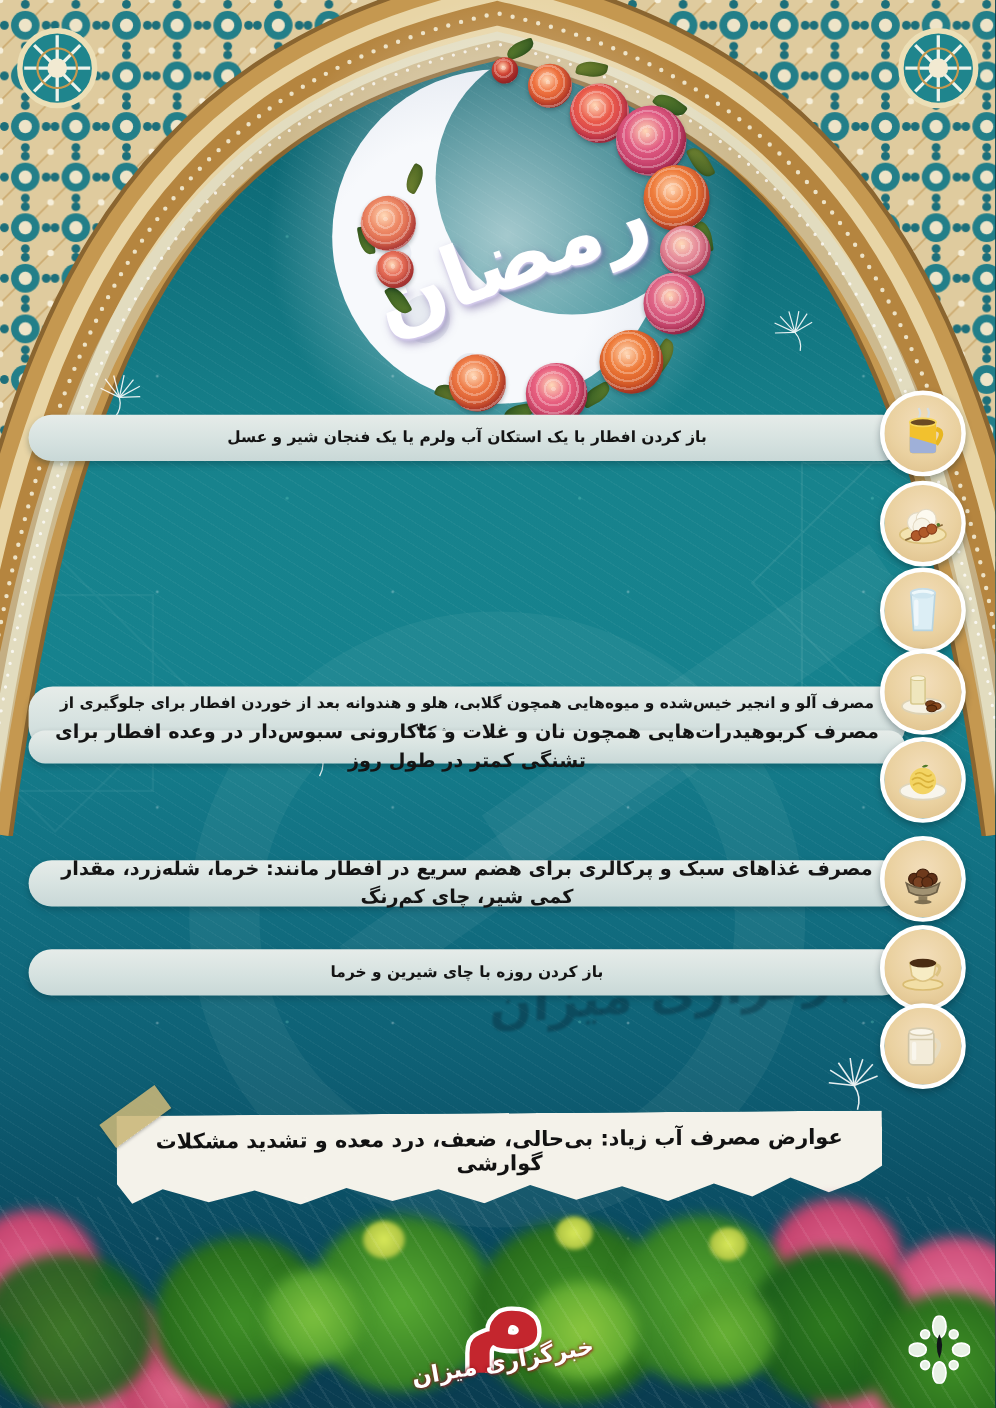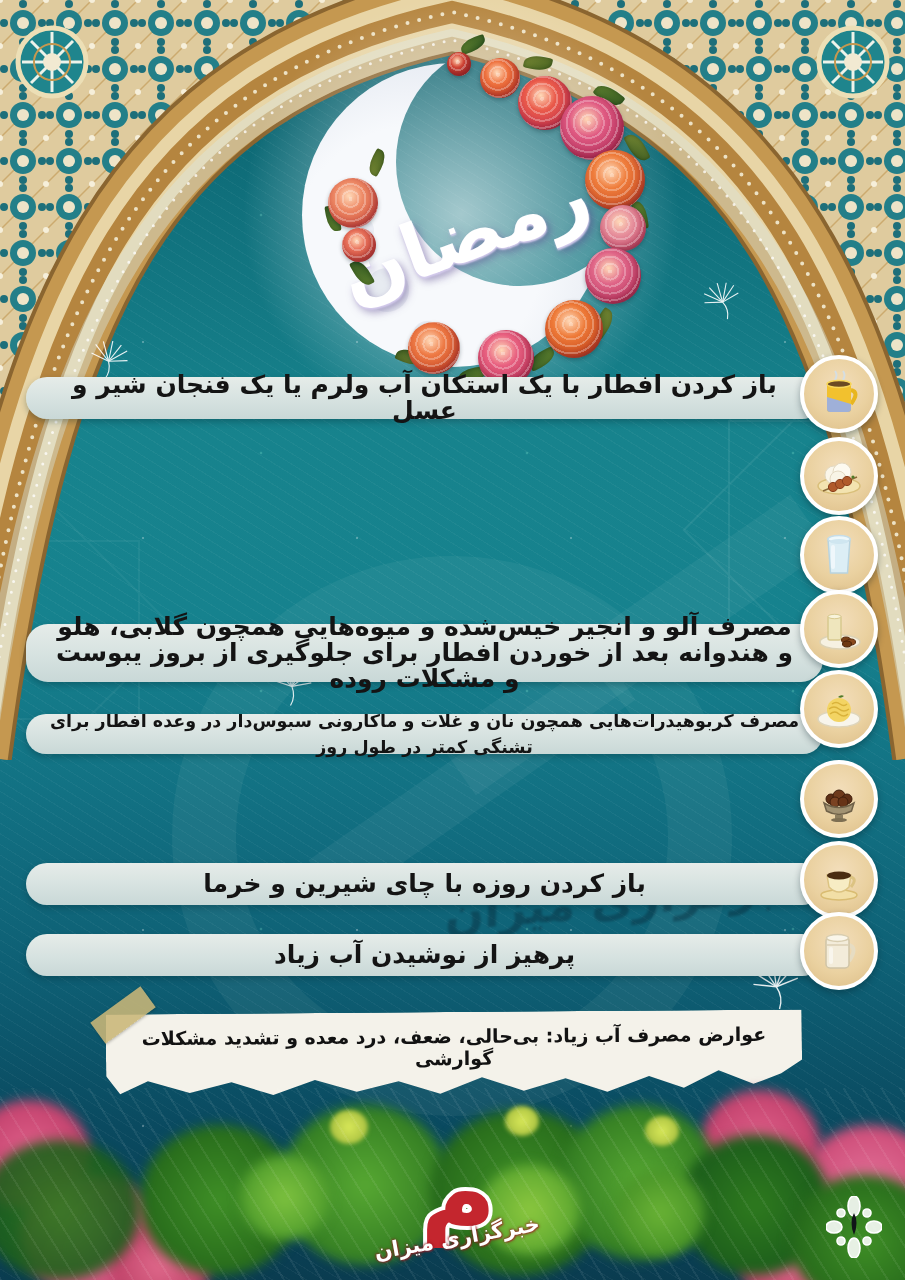--- a/index.html
+++ b/index.html
@@ -41,21 +41,21 @@
     background:repeating-radial-gradient(circle at 45% 42%,rgba(255,255,255,.28) 0 2px,rgba(255,255,255,0) 2px 7px);}
   .leaf{position:absolute;background:linear-gradient(135deg,#62832f,#2d5420);
     border-radius:65% 12% 65% 12%;box-shadow:inset 0 0 4px rgba(0,30,0,.4);}
   .dandelion{position:absolute;}
   .tip-bar{
     position:absolute;left:26px;width:797px;
     background:linear-gradient(180deg,#e6ece9 0%,#d6e2e0 55%,#c9d8d7 100%);
     border-radius:22px;box-shadow:0 3px 6px rgba(0,35,45,.3);
     display:flex;align-items:center;justify-content:center;
     padding:2px 22px;direction:rtl;}
-  .tip-text{font-weight:bold;color:#141414;font-size:25px;text-align:center;line-height:26px;}
+  .tip-text{font-weight:bold;color:#141414;font-size:14px;text-align:center;line-height:26px;}
   .tip-text.small{font-size:17.5px;}
   .tip-circle{
     position:absolute;left:800px;width:78px;height:78px;border-radius:50%;
     background:radial-gradient(circle at 50% 38%,#f3debb 0%,#ead1a0 55%,#dcbd87 100%);
     border:4px solid #ffffff;box-shadow:0 3px 7px rgba(0,25,35,.35);
     display:flex;align-items:center;justify-content:center;}
   .paper{
     position:absolute;left:106px;top:1012px;width:696px;height:86px;
     background:#f4f2ea;transform:rotate(-.4deg);
     clip-path:polygon(0 0,100% 0,100% 58%,97% 74%,93% 86%,88% 70%,83% 90%,78% 76%,72% 94%,66% 78%,60% 92%,54% 76%,48% 95%,42% 80%,36% 92%,30% 78%,24% 95%,18% 80%,12% 92%,6% 78%,2% 93%,0 72%);
@@ -291,32 +291,35 @@
     <svg width="52" height="52" viewBox="0 0 52 52">
       <ellipse cx="27" cy="39" rx="20" ry="7" fill="#f6f1e2" stroke="#ddd2b4" stroke-width="1.5"></ellipse>
       <rect x="15" y="13" width="13" height="24" rx="2" fill="#efe6bd" stroke="#d8c98f" stroke-width="1.5"></rect>
       <ellipse cx="21.5" cy="13.5" rx="6.5" ry="2.2" fill="#f8f3da" stroke="#d8c98f"></ellipse>
       <ellipse cx="33" cy="37" rx="4.5" ry="3" fill="#7a4018" stroke="#5a2c0e"></ellipse>
       <ellipse cx="38" cy="39" rx="4.5" ry="3" fill="#8a4a1e" stroke="#5a2c0e"></ellipse>
       <ellipse cx="34" cy="41" rx="4.5" ry="3" fill="#6e3812" stroke="#4a2208"></ellipse>
     </svg>
   </div>
 
-  <div class="tip-bar" style="top:714px;height:40px;">
+  <div class="tip-bar" style="top:664px;height:30px;">
     <span class="tip-text small">مصرف کربوهیدرات‌هایی همچون نان و غلات و ماکارونی سبوس‌دار در وعده افطار برای تشنگی کمتر در طول روز</span>
   </div>
   <div class="tip-circle" style="top:670px;">
     <svg width="52" height="52" viewBox="0 0 52 52">
       <ellipse cx="26" cy="36" rx="21" ry="8" fill="#f8f5ec" stroke="#ded5bc" stroke-width="1.5"></ellipse>
       <circle cx="26" cy="27" r="12" fill="#f3d463"></circle>
       <path d="M16 26 q5 -4 10 0 q5 4 10 0 M17 31 q5 -4 9 0 q5 4 9 0 M19 21 q4 -3 8 0 q4 3 7 0" stroke="#d9b23a" stroke-width="1.5" fill="none"></path>
       <path d="M25 14 q3 -3 6 -1 q-3 3 -6 1" fill="#4f7a28"></path>
     </svg>
   </div>
 
+  <div class="tip-bar" style="top:782px;height:42px;">
+    <span class="tip-text small">مصرف غذاهای سبک و پرکالری برای هضم سریع در افطار مانند: خرما، شله‌زرد، مقدار کمی شیر، چای کم‌رنگ</span>
+  </div>
   <div class="tip-circle" style="top:760px;">
     <svg width="52" height="52" viewBox="0 0 52 52">
       <circle cx="18" cy="26" r="5" fill="#5e2f16" stroke="#3f1e0c"></circle>
       <circle cx="26" cy="23" r="6" fill="#6e3a1c" stroke="#3f1e0c"></circle>
       <circle cx="34" cy="26" r="5" fill="#5e2f16" stroke="#3f1e0c"></circle>
       <circle cx="22" cy="29" r="5" fill="#7a4222" stroke="#3f1e0c"></circle>
       <circle cx="30" cy="29" r="5" fill="#663317" stroke="#3f1e0c"></circle>
       <path d="M11 30 Q26 39 41 30 L38.5 38 Q26 45 13.5 38 Z" fill="#a19272" stroke="#6f6148" stroke-width="1.5"></path>
       <rect x="22" y="42" width="8" height="4" fill="#8d7e5e"></rect>
       <ellipse cx="26" cy="47" rx="8" ry="2" fill="#7d6f52"></ellipse>
@@ -328,23 +331,20 @@
   </div>
   <div class="tip-circle" style="top:841px;">
     <svg width="52" height="52" viewBox="0 0 52 52">
       <ellipse cx="26" cy="41" rx="18" ry="5" fill="#f2dfa6" stroke="#d9bc72" stroke-width="1.5"></ellipse>
       <path d="M37 23 q8 1 1 10" stroke="#dcc382" stroke-width="3" fill="none"></path>
       <path d="M14 21 H38 L36 33 Q31 38 26 38 Q21 38 16 33 Z" fill="#f7ecc4" stroke="#dcc382" stroke-width="1.5"></path>
       <ellipse cx="26" cy="21.5" rx="12" ry="4" fill="#4a2c12"></ellipse>
     </svg>
   </div>
 
-  <div class="tip-bar" style="top:934px;height:42px;">
-    <span class="tip-text">پرهیز از نوشیدن آب زیاد</span>
-  </div>
   <div class="tip-circle" style="top:912px;">
     <svg width="52" height="52" viewBox="0 0 52 52">
       <path d="M36 20 q9 3 0 16" stroke="#e6dcc2" stroke-width="4" fill="none"></path>
       <rect x="13" y="12" width="23" height="31" rx="4" fill="#f3ecda" stroke="#cfc4a6" stroke-width="1.5"></rect>
       <ellipse cx="24.5" cy="13" rx="11" ry="3.4" fill="#faf6ea" stroke="#d8cdb0" stroke-width="1.5"></ellipse>
       <line x1="14" y1="20" x2="35" y2="20" stroke="#d8cdb0" stroke-width="1.4"></line>
       <rect x="16" y="22" width="4" height="17" rx="2" fill="#ffffff" opacity=".5"></rect>
     </svg>
   </div>
 

